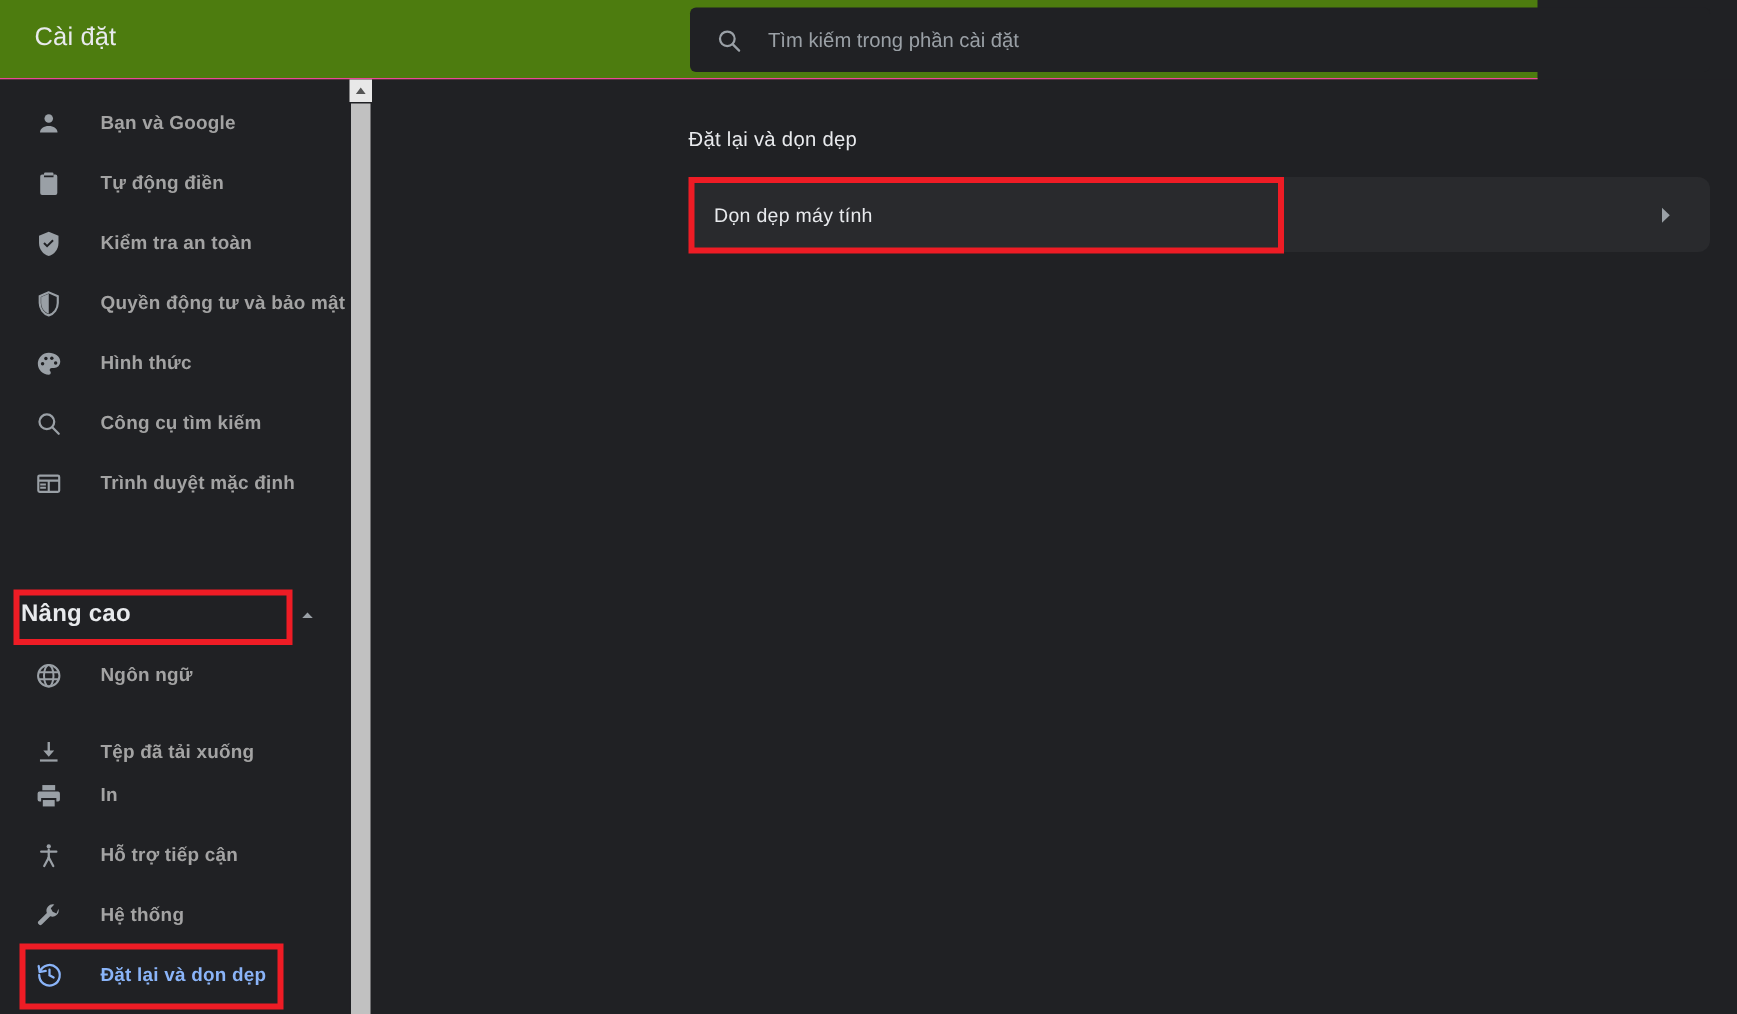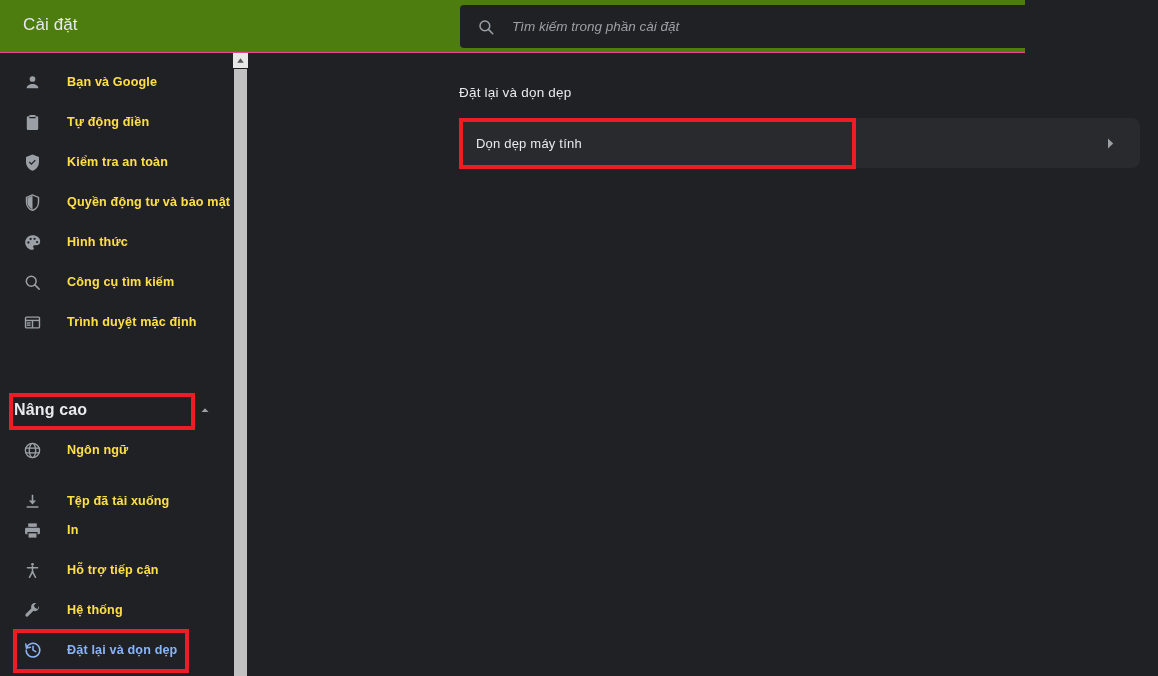--- a/index.html
+++ b/index.html
@@ -56,21 +56,20 @@
   }
   #search-input {
     background: transparent;
     border: 0;
     outline: none;
     color: #e8eaed;
     font-family: inherit;
     font-size: 13.5px;
     width: 600px;
     padding: 0;
-    font-style: italic;
   }
   #search-input::placeholder { color: #9aa0a6; opacity: 1; }
 
   
   #sidebar {
     position: absolute;
     left: 0;
     top: 53px;
     width: 233px;
     height: 623px;
@@ -96,21 +95,21 @@
     display: flex;
     align-items: center;
     justify-content: center;
   }
   .nav-icon svg { display: block; }
   .nav-label {
     position: absolute;
     left: 67px;
     font-size: 12.6px;
     font-weight: bold;
-    color: #fde047;
+    color: #a3a3a3;
     letter-spacing: .15px;
     white-space: nowrap;
   }
   .nav-item.selected .nav-label { color: #8ab4f8; font-weight: bold; }
   .nav-item.selected .nav-icon { color: #8ab4f8; }
 
   
   #adv-section {
     position: absolute;
     left: 0;

